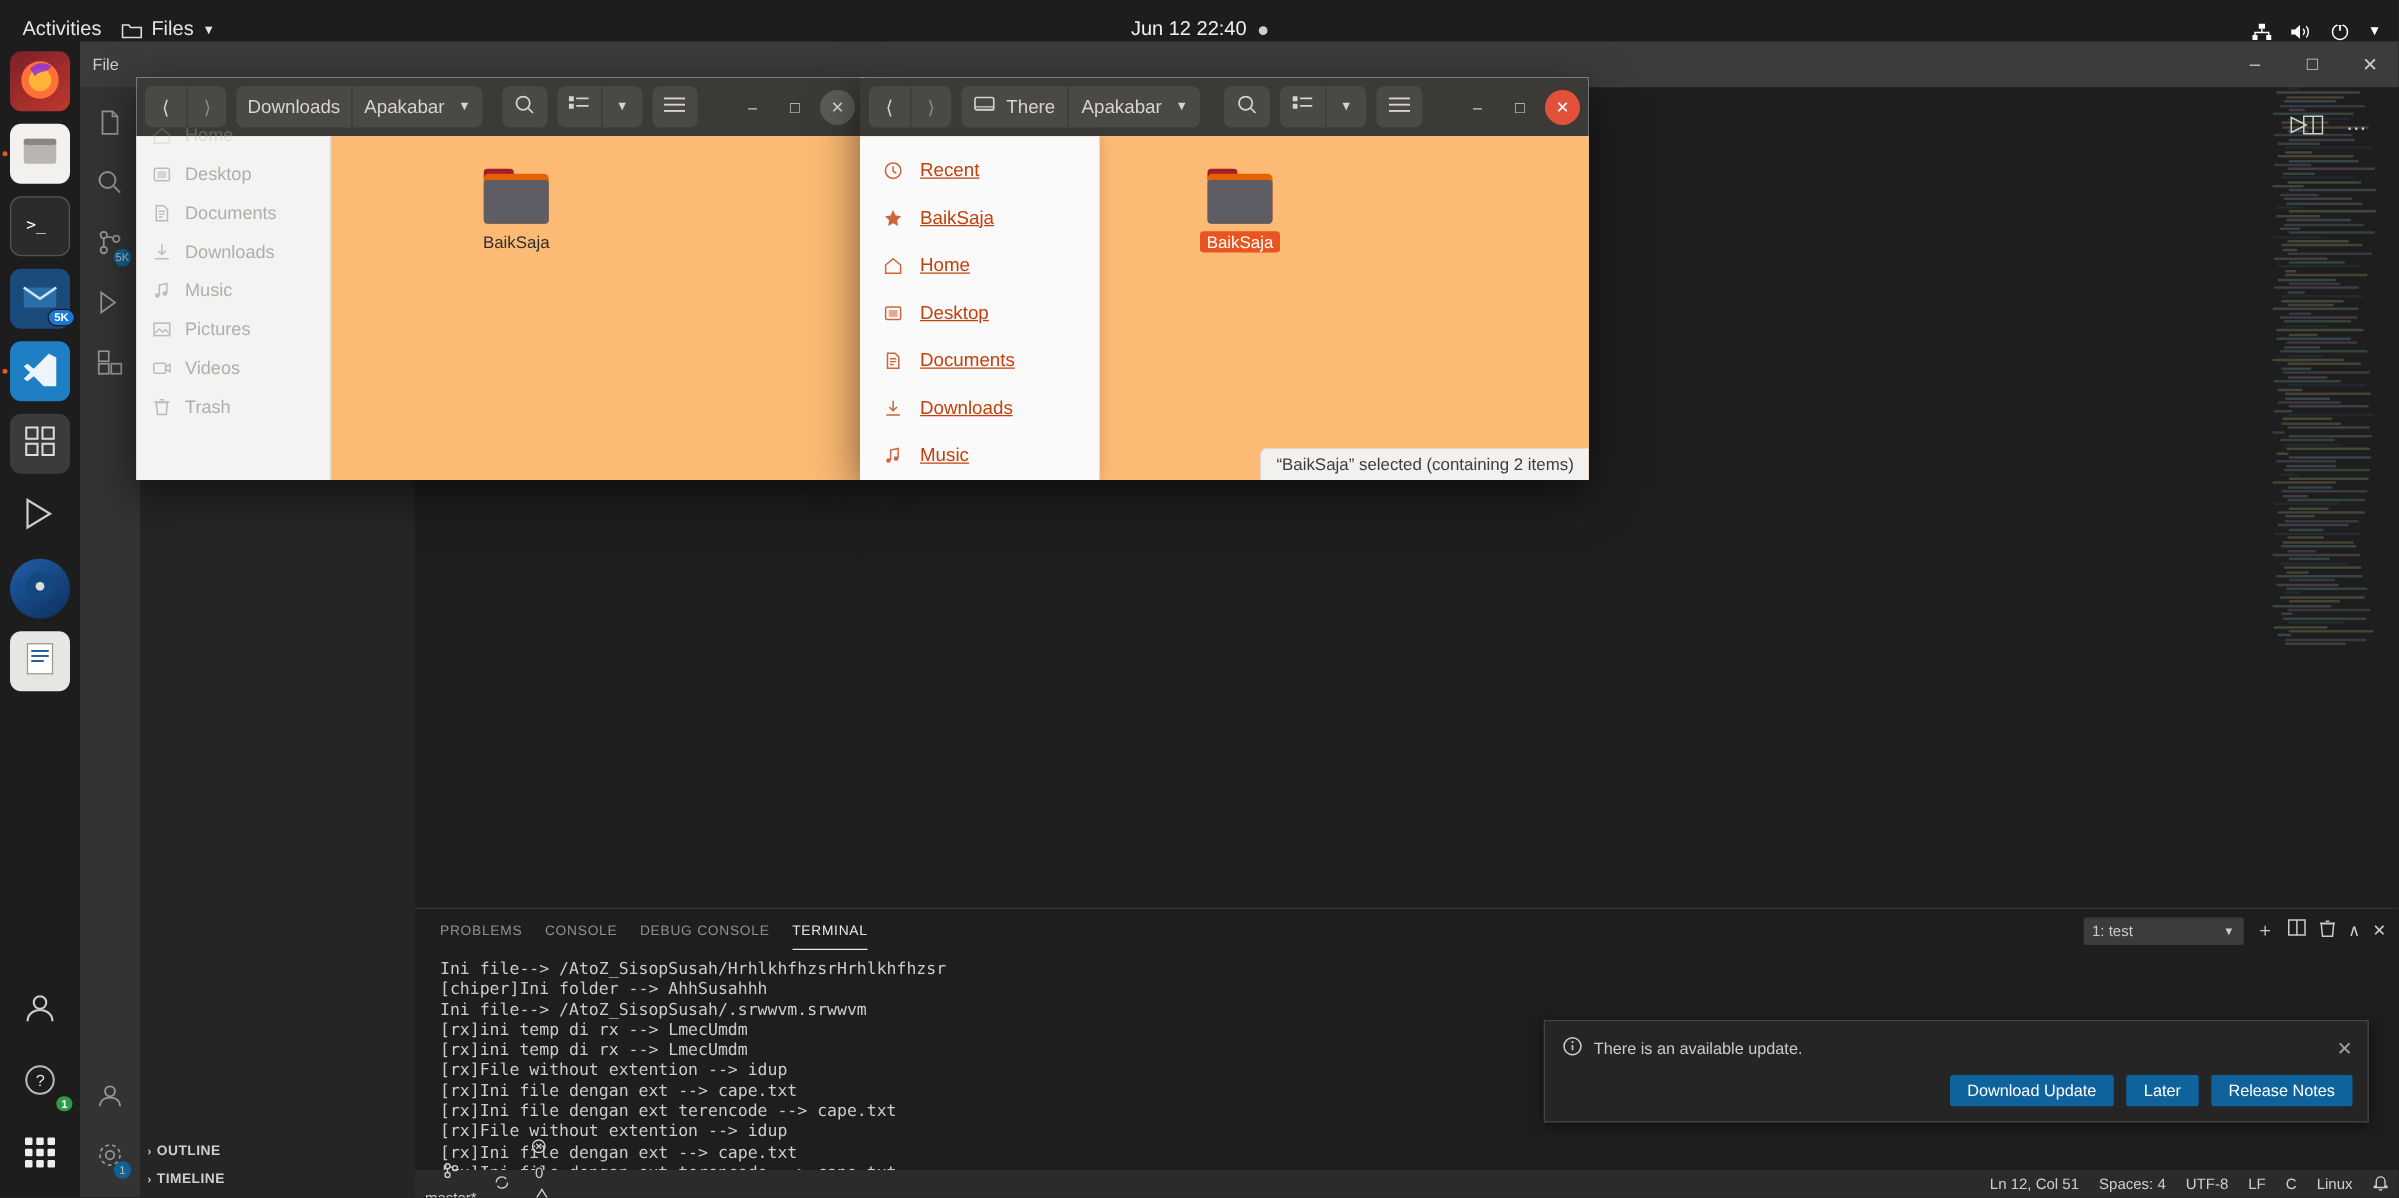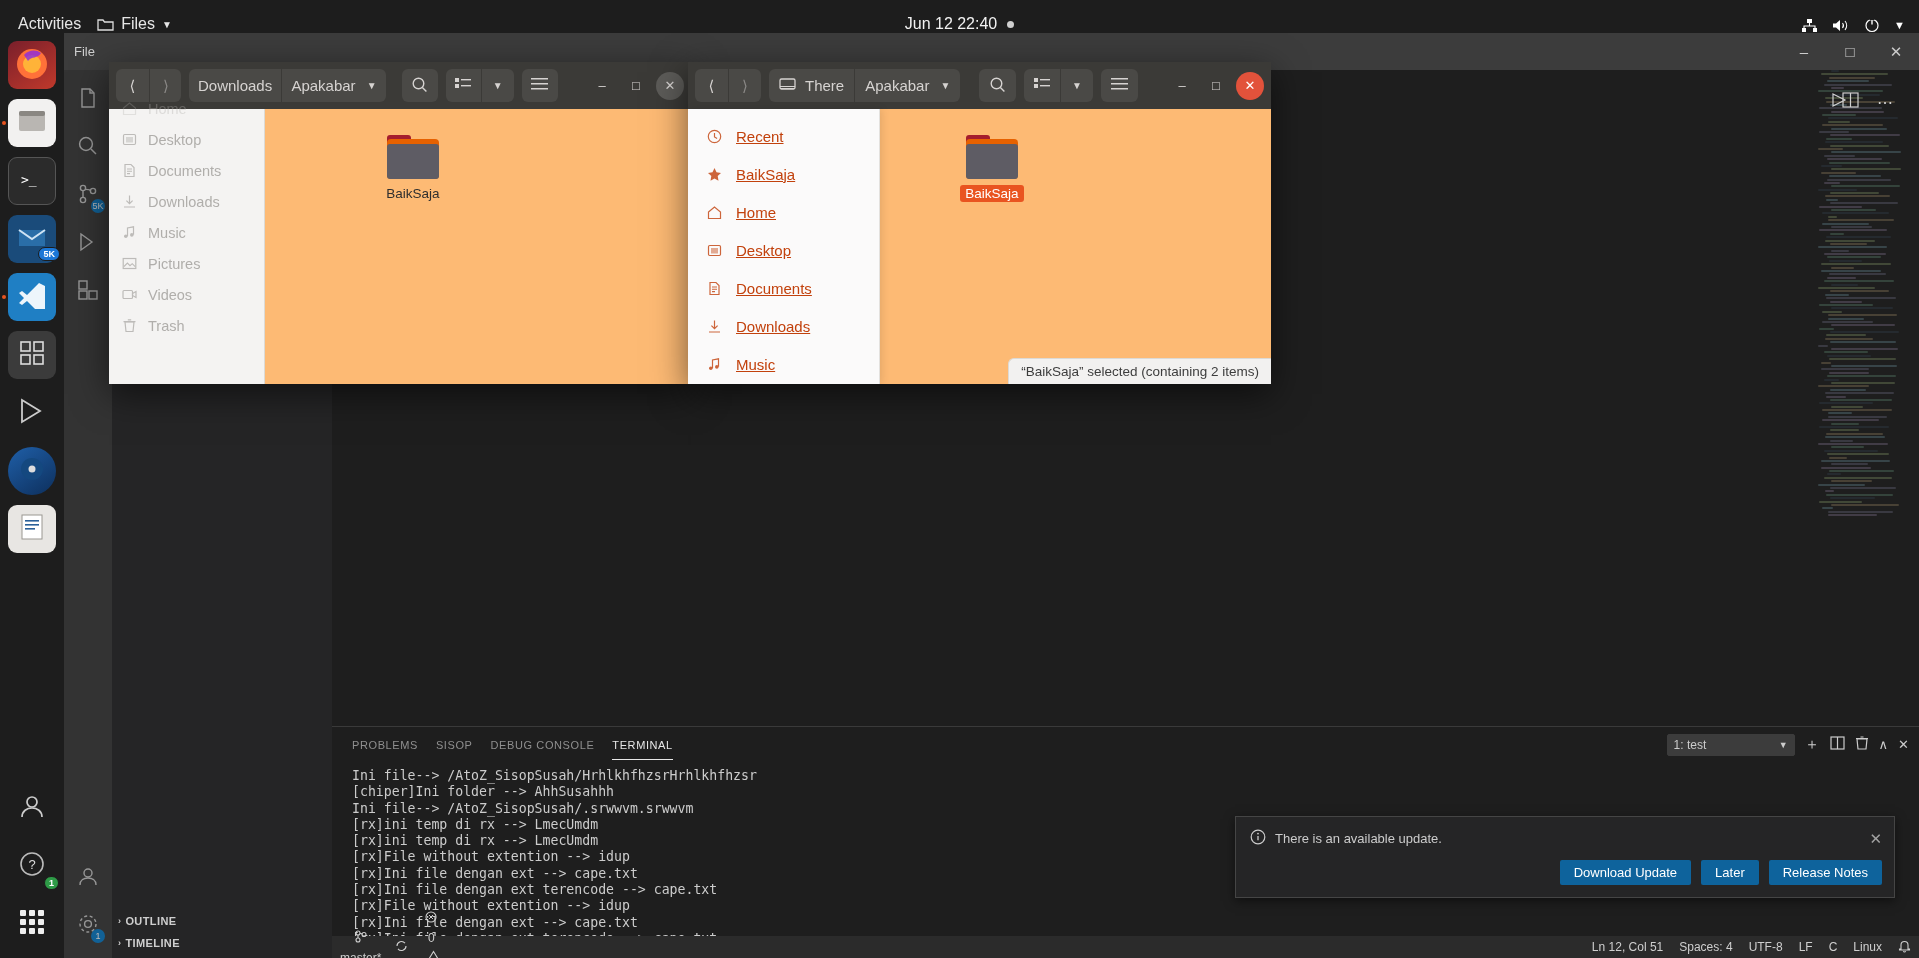--- a/index.html
+++ b/index.html
@@ -578,21 +578,21 @@
               <div class="mm-line" style="width:68px;margin-left:14px;background:#7a6a50;opacity:0.75"></div>
               <div class="mm-line" style="width:11px;margin-left:5px;background:#55707a;opacity:0.75"></div>
               <div class="mm-line" style="width:65px;margin-left:11px;background:#5a5a6a;opacity:0.75"></div>
               <div class="mm-line" style="width:49px;margin-left:11px;background:#6b5f76;opacity:0.75"></div>
             </div>
         </div>
 
         <div class="panel">
           <div class="panel-head">
             <span class="ptab">PROBLEMS</span>
-            <span class="ptab">SISOP</span>
+            <span class="ptab">CONSOLE</span>
             <span class="ptab">DEBUG CONSOLE</span>
             <span class="ptab active">TERMINAL</span>
             <div class="panel-right">
               <div class="term-select">
                 <span>1: test</span>
                 <span style="font-size:9px">▼</span>
               </div>
               <span style="font-size:15px">＋</span>
               <span>
                 <svg width="15" height="14" viewBox="0 0 15 14">

